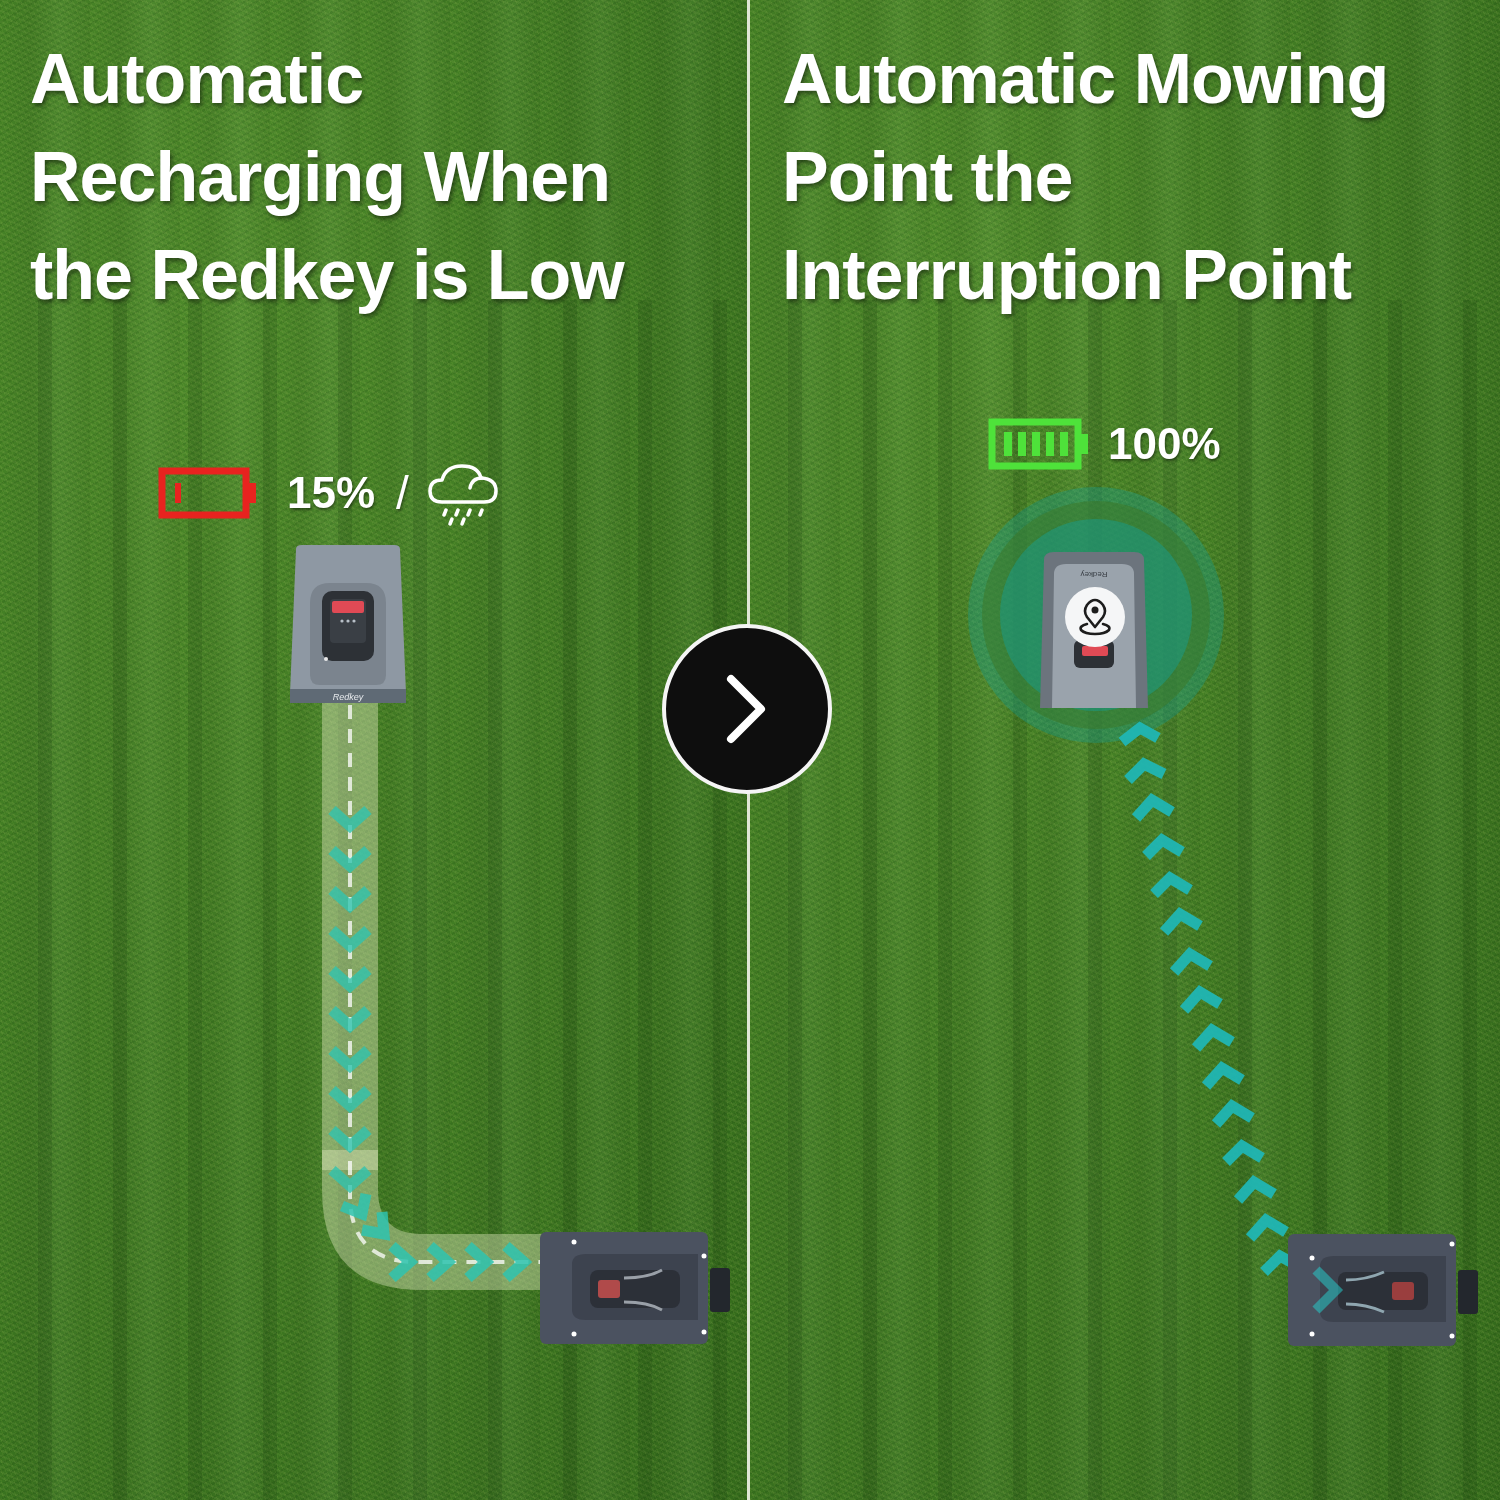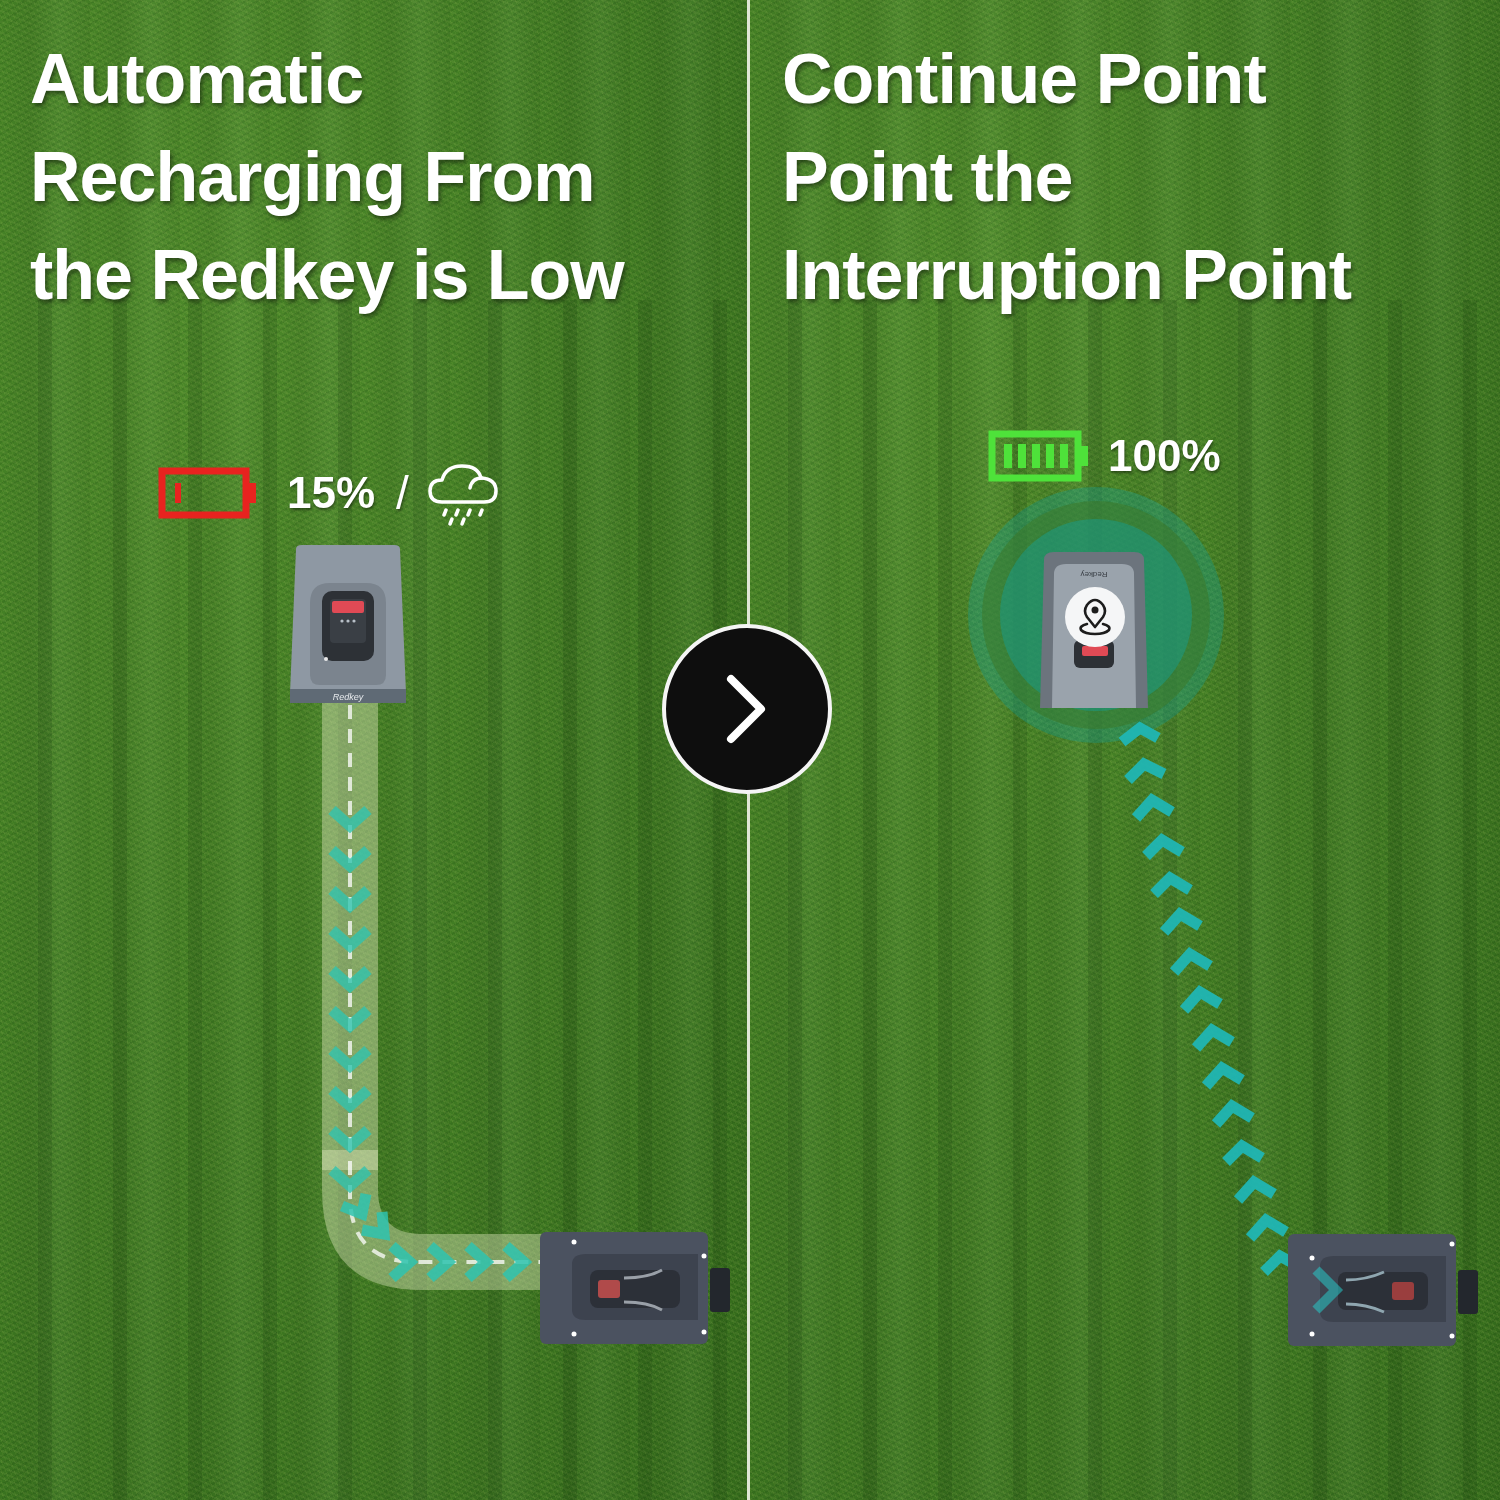--- a/index.html
+++ b/index.html
@@ -27,21 +27,21 @@
     position: absolute; margin: 0; color: #ffffff; font-weight: 700;
     font-size: 70px; line-height: 98px; letter-spacing: -1px;
     text-shadow: 2px 3px 4px rgba(0,0,0,0.45);
   }
   .heading span { display: block; white-space: nowrap; }
   .heading.left { left: 30px; top: 30px; }
   .heading.right { left: 32px; top: 30px; }
 
   .status { position: absolute; display: flex; align-items: center; color: #fff; font-weight: 700; text-shadow: 1px 2px 3px rgba(0,0,0,0.45); }
   .status.left { left: 158px; top: 458px; font-size: 44px; gap: 11px; }
-  .status.right { left: 238px; top: 428px; font-size: 44px; }
+  .status.right { left: 238px; top: 416px; font-size: 44px; }
   .status .txt { margin-left: 14px; }
   .status .slash { margin-left: 10px; font-size: 46px; font-weight: 400; }
   .cloud { margin-left: 6px; }
 
   .path-straight {
     position: absolute; left: 322px; top: 700px; width: 56px; height: 470px;
     background: rgba(225,232,190,0.42);
   }
   .path-corner {
     position: absolute; left: 322px; top: 1150px; width: 230px; height: 140px;
@@ -67,21 +67,21 @@
 <body>
 
 <div class="stage">
 
   <section class="panel left">
     <div class="grass"></div>
     <div class="stripes"></div>
 
     <h1 class="heading left">
       <span>Automatic</span>
-      <span>Recharging From</span>
+      <span>Recharging When</span>
       <span>the Redkey is Low</span>
     </h1>
 
     <div class="status left">
       <svg width="104" height="56" viewBox="0 0 104 56">
         <rect x="4" y="6" width="84" height="44" fill="none" stroke="#e8231f" stroke-width="7"></rect>
         <rect x="88" y="18" width="10" height="20" fill="#e8231f"></rect>
         <rect x="17" y="18" width="6" height="20" fill="#e8231f"></rect>
       </svg>
       <span class="txt">15%</span>
@@ -158,21 +158,21 @@
     </svg>
   </section>
 
   <div class="divider"></div>
 
   <section class="panel right">
     <div class="grass"></div>
     <div class="stripes"></div>
 
     <h1 class="heading right">
-      <span>Continue Point</span>
+      <span>Automatic Mowing</span>
       <span>Point the</span>
       <span>Interruption Point</span>
     </h1>
 
     <div class="status right">
       <svg width="106" height="56" viewBox="0 0 106 56">
         <rect x="4" y="6" width="86" height="44" fill="none" stroke="#4ee23a" stroke-width="7"></rect>
         <rect x="90" y="18" width="10" height="20" fill="#4ee23a"></rect>
         <rect x="16" y="16" width="8" height="24" fill="#4ee23a"></rect>
         <rect x="30" y="16" width="8" height="24" fill="#4ee23a"></rect>

